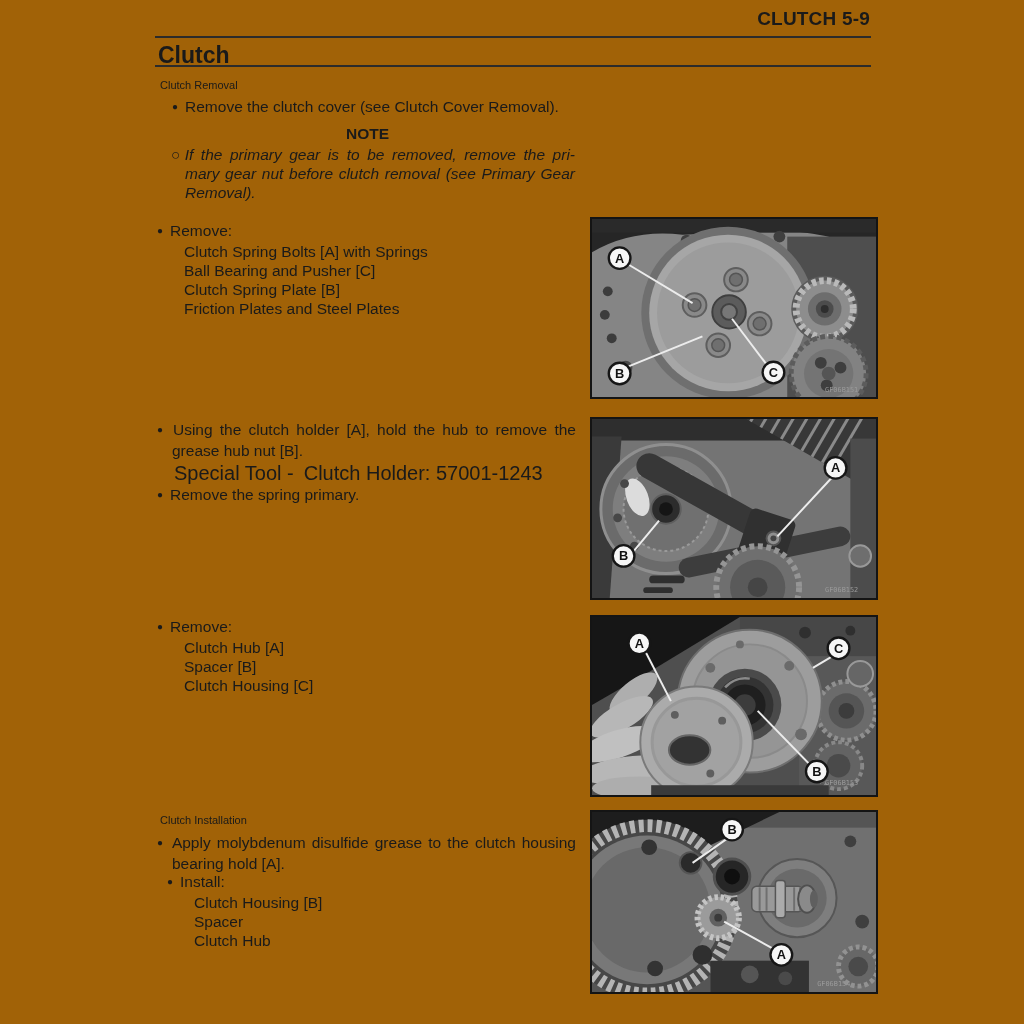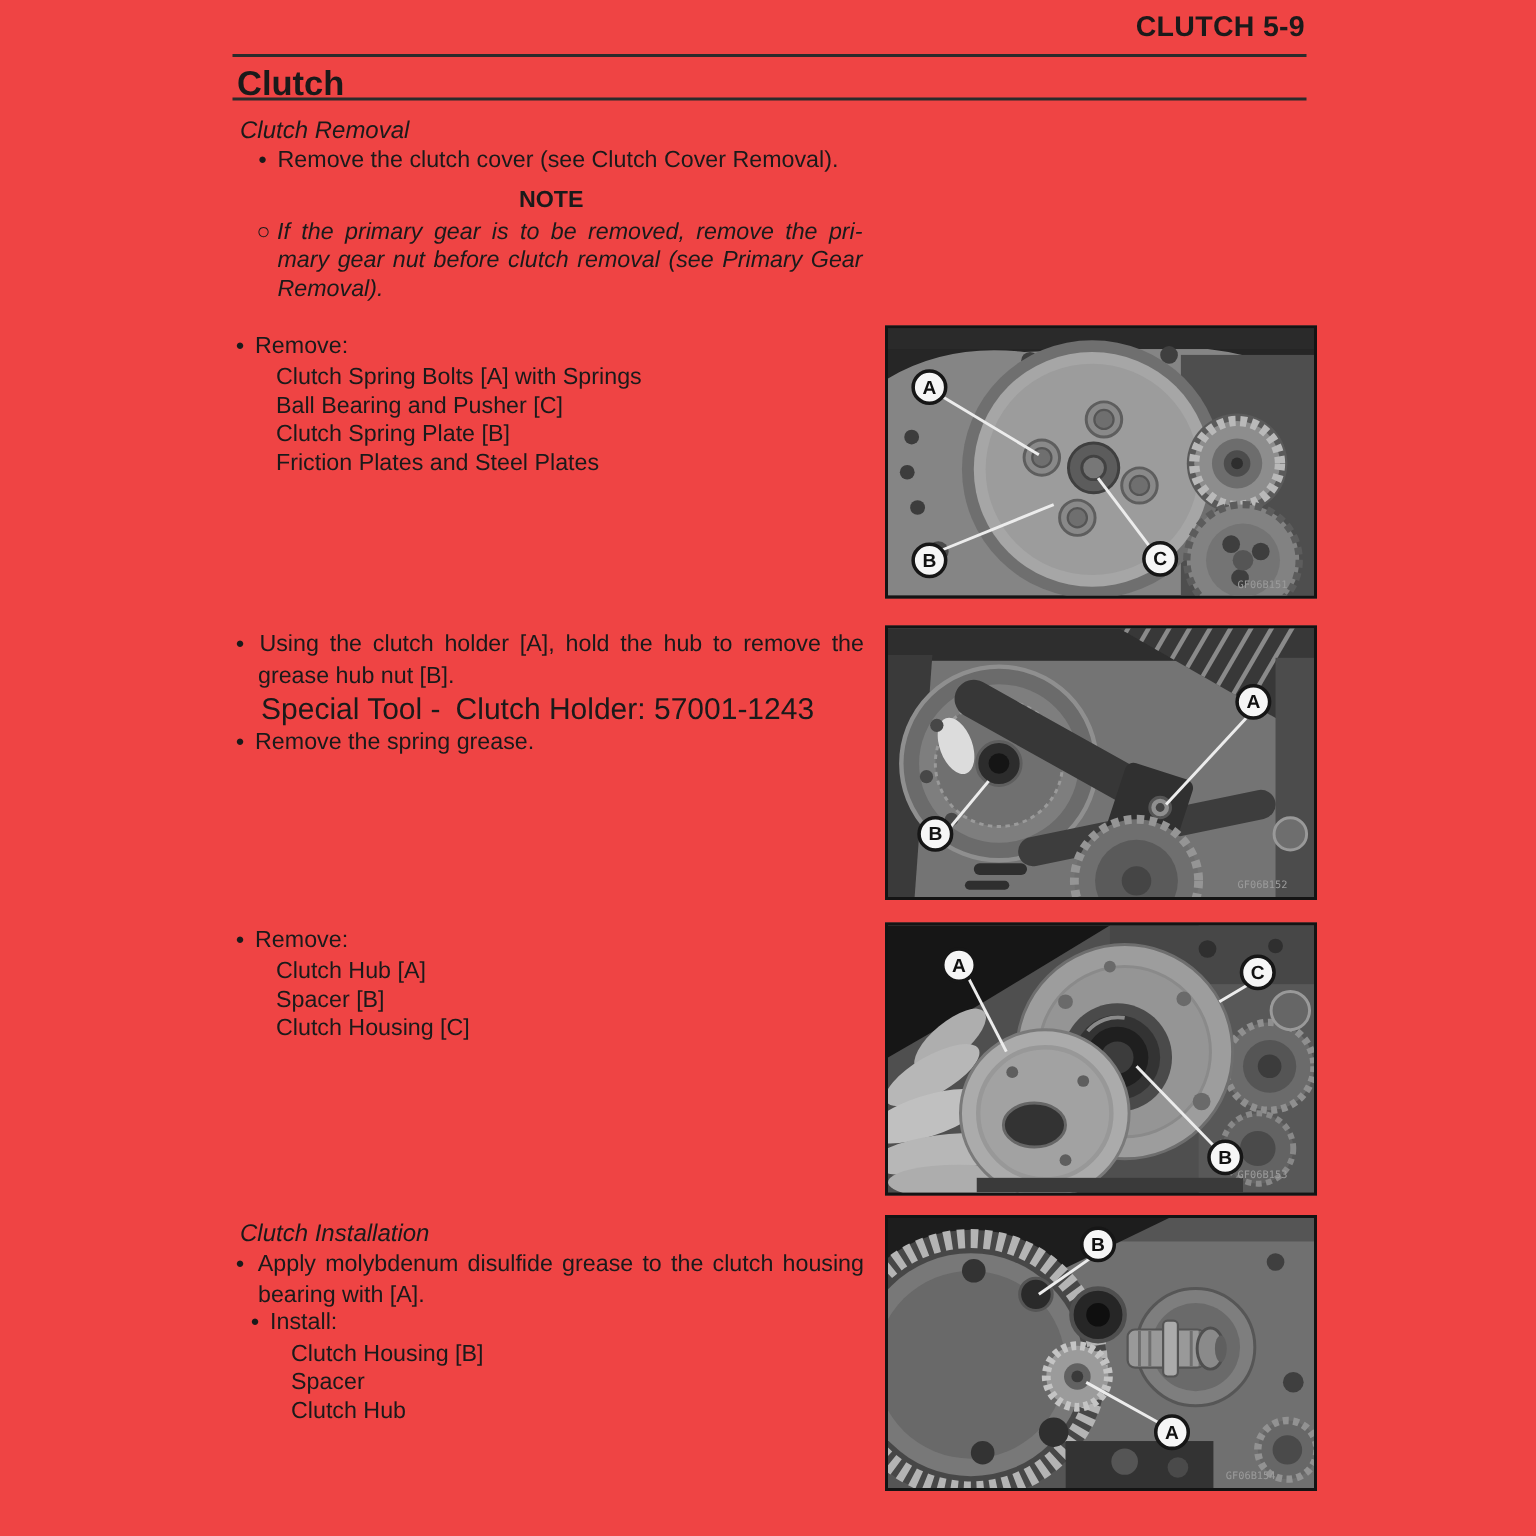--- a/index.html
+++ b/index.html
@@ -1,27 +1,27 @@
 <!DOCTYPE html>
 <html><head>
 <meta charset="utf-8">
 <style>
   html,body { margin:0; padding:0; background:#ffffff; }
   .page {
-    position:relative; width:1024px; height:1024px; background:#ef4444;
+    position:relative; width:1024px; height:1024px; background:#a16207;
     font-family:"Liberation Sans", sans-serif; color:#1a1a1a; overflow:hidden;
   }
   .abs { position:absolute; }
   .p { font-size:15.5px; line-height:19px; }
   .b { font-weight:bold; }
   .i { font-style:italic; }
   .rule { position:absolute; height:2px; background:#2b2b2b; }
   .pagelabel { font-size:19px; font-weight:bold; letter-spacing:.2px; }
   .sectitle { font-size:23px; font-weight:bold; }
-  .subhead { font-size:16px; font-style:italic; }
+  .subhead { font-size:11px; }
   .bl { font-size:10px; margin-right:7px; position:relative; top:-2px; }
   .nb { font-style:normal; margin-right:1px; }
   .jl { text-align:justify; text-align-last:justify; }
   .cont { padding-left:15px; }
   .notewrap .cont { padding-left:14px; }
   .sublist div { padding-left:27px; }
   .tool { font-size:20px; font-weight:normal; }
   .photo {
     position:absolute; border:2px solid #141414; background:#3c3c3c;
     box-sizing:border-box; margin:0; padding:0;
@@ -59,33 +59,33 @@
     <div>Ball Bearing and Pusher [C]</div>
     <div>Clutch Spring Plate [B]</div>
     <div>Friction Plates and Steel Plates</div>
   </div>
 
   <div class="abs p" style="top:420px; left:157px; width:419px;">
     <div class="jl"><span class="bl">●</span><span>Using the clutch holder [A], hold the hub to remove the</span></div>
     <div class="cont">grease hub nut [B].</div>
   </div>
   <div class="abs tool" style="top:462px; left:174px;">Special Tool - Clutch Holder: 57001-1243</div>
-  <div class="abs p" style="top:485px; left:157px; width:430px;"><span class="bl">●</span><span>Remove the spring grease.</span></div>
+  <div class="abs p" style="top:485px; left:157px; width:430px;"><span class="bl">●</span><span>Remove the spring primary.</span></div>
 
   <div class="abs p sublist" style="top:617px; left:157px; width:430px;">
     <div style="padding-left:0;"><span class="bl">●</span><span>Remove:</span></div>
     <div>Clutch Hub [A]</div>
     <div>Spacer [B]</div>
     <div>Clutch Housing [C]</div>
   </div>
 
   <div class="abs subhead" style="top:814px; left:160px;">Clutch Installation</div>
   <div class="abs p" style="top:833px; left:157px; width:419px;">
     <div class="jl"><span class="bl">●</span><span>Apply molybdenum disulfide grease to the clutch housing</span></div>
-    <div class="cont">bearing with [A].</div>
+    <div class="cont">bearing hold [A].</div>
   </div>
   <div class="abs p sublist" style="top:872px; left:167px; width:430px;">
     <div style="padding-left:0;"><span class="bl">●</span><span>Install:</span></div>
     <div>Clutch Housing [B]</div>
     <div>Spacer</div>
     <div>Clutch Hub</div>
   </div>
 
   <figure class="photo" style="left:590px; top:217px; width:288px; height:182px;">
     <svg viewBox="0 0 288 182" preserveAspectRatio="none">

